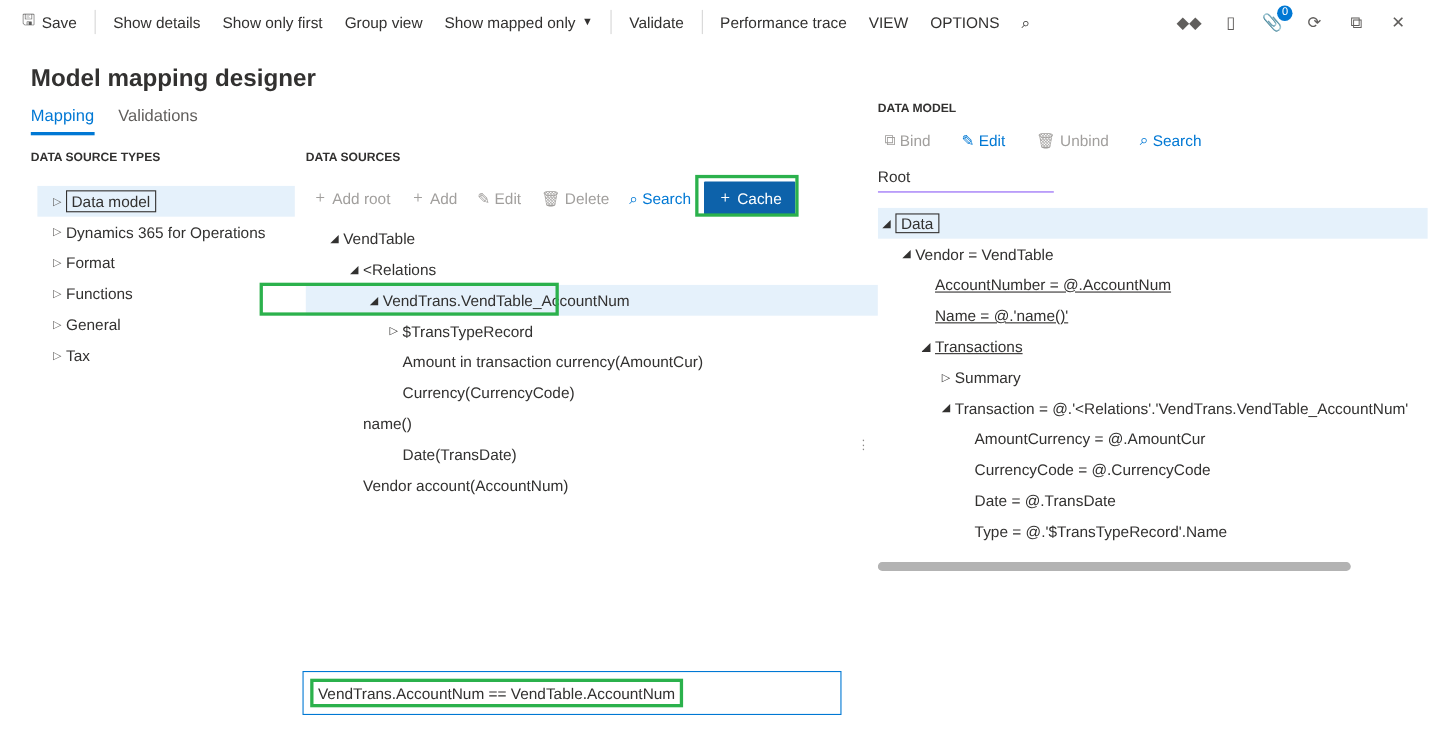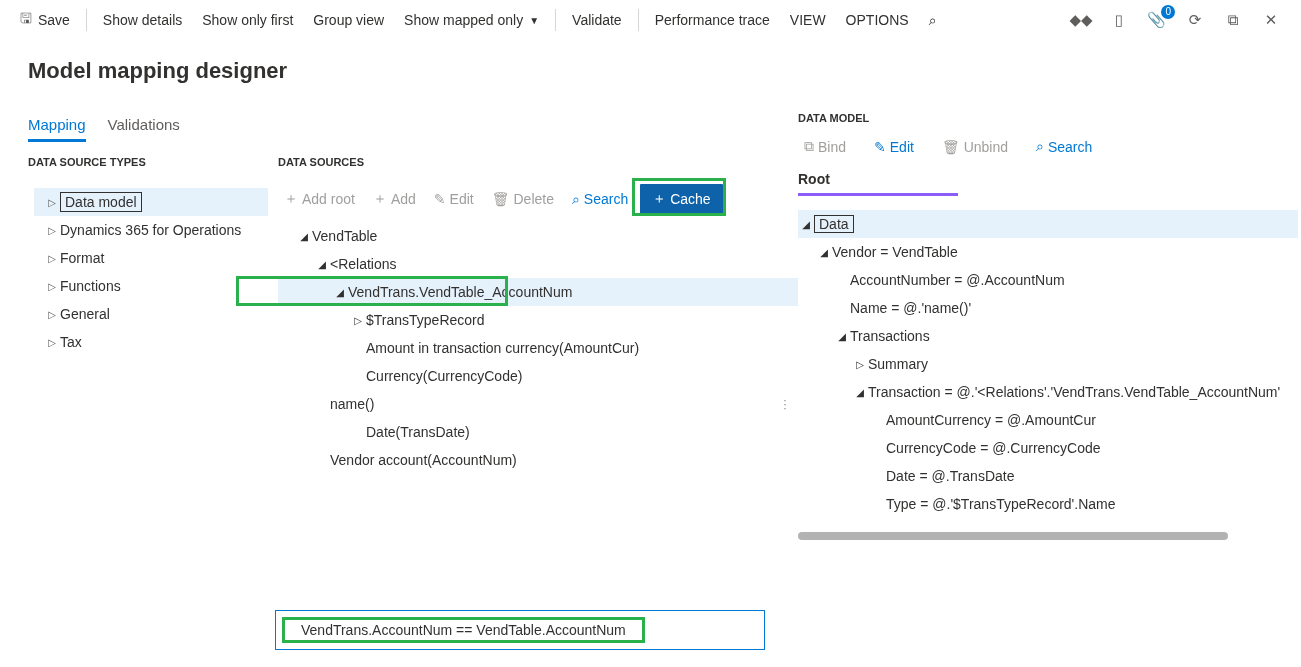--- a/index.html
+++ b/index.html
@@ -71,21 +71,21 @@
     letter-spacing: 0.3px;
   }
   .title {
     font-size: 22px;
     font-weight: 600;
     margin-top: 4px;
   }
   .tabs {
     display: flex;
     gap: 22px;
-    margin-top: 32px;
+    margin-top: 13px;
     font-size: 15px;
     color: #605e5c;
   }
   .tabs .tab {
     padding-bottom: 6px;
     cursor:pointer;
   }
   .tabs .tab.active {
     color: #0078d4;
     border-bottom: 3px solid #0078d4;
@@ -159,43 +159,43 @@
     left:275px;
     top:610px;
     width:490px;height:40px;
     border:1px solid #0078d4;
     display:flex;align-items:center;
     padding-left:6px;
     font-size:14px;
     box-sizing:border-box;
   }
   .expr-text{
-    border:3px solid #2bb14c;padding:2px 16px;
+    border:3px solid #2bb14c;padding:2px 4px;
   }
   
   .dm-toolbar{
     display:flex;gap:16px;align-items:center;
     font-size:14px;color:#a19f9d;margin:6px 0 12px 0;
   }
   .dm-toolbar .enabled{color:#0078d4;}
   .root-label{font-size:12px;color:#605e5c;}
   .root-value{
     margin-top:2px;
-    border-bottom:3px solid #8b5cf6;
-    width:160px;padding-bottom:6px;font-size:14px;font-weight:bold;
+    border-bottom:1px solid #8b5cf6;
+    width:160px;padding-bottom:6px;font-size:14px;
   }
   .dm-tree{
     margin-top:14px;font-size:14px;
     white-space:nowrap;
   }
   .dm-row{display:flex;align-items:center;height:28px;}
   .dm-row .tri{width:16px;display:inline-block;font-size:10px;color:#323130;text-align:center;}
   .dm-row.sel-dm{background:#e5f1fb;}
   .dm-row .boxed{border:1px solid #323130;padding:0px 4px;}
-  .dpl0{padding-left:0;} .dpl1{padding-left:18px;} .dpl2{padding-left:36px;} .dpl3{padding-left:54px;} .dpl4{padding-left:72px;}
+  .dpl0{padding-left:0;} .dpl1{padding-left:18px;} .dpl2{padding-left:36px;text-decoration:underline;} .dpl3{padding-left:54px;} .dpl4{padding-left:72px;}
   .hscroll{
     height:8px;background:#b3b3b3;border-radius:4px;
     width:430px;margin-top:14px;margin-left:0;
   }
   
   .splitter-dots{
     position:absolute;
     left:783px;
     top:398px;
     color:#8a8886;font-size:12px;line-height:4px;

